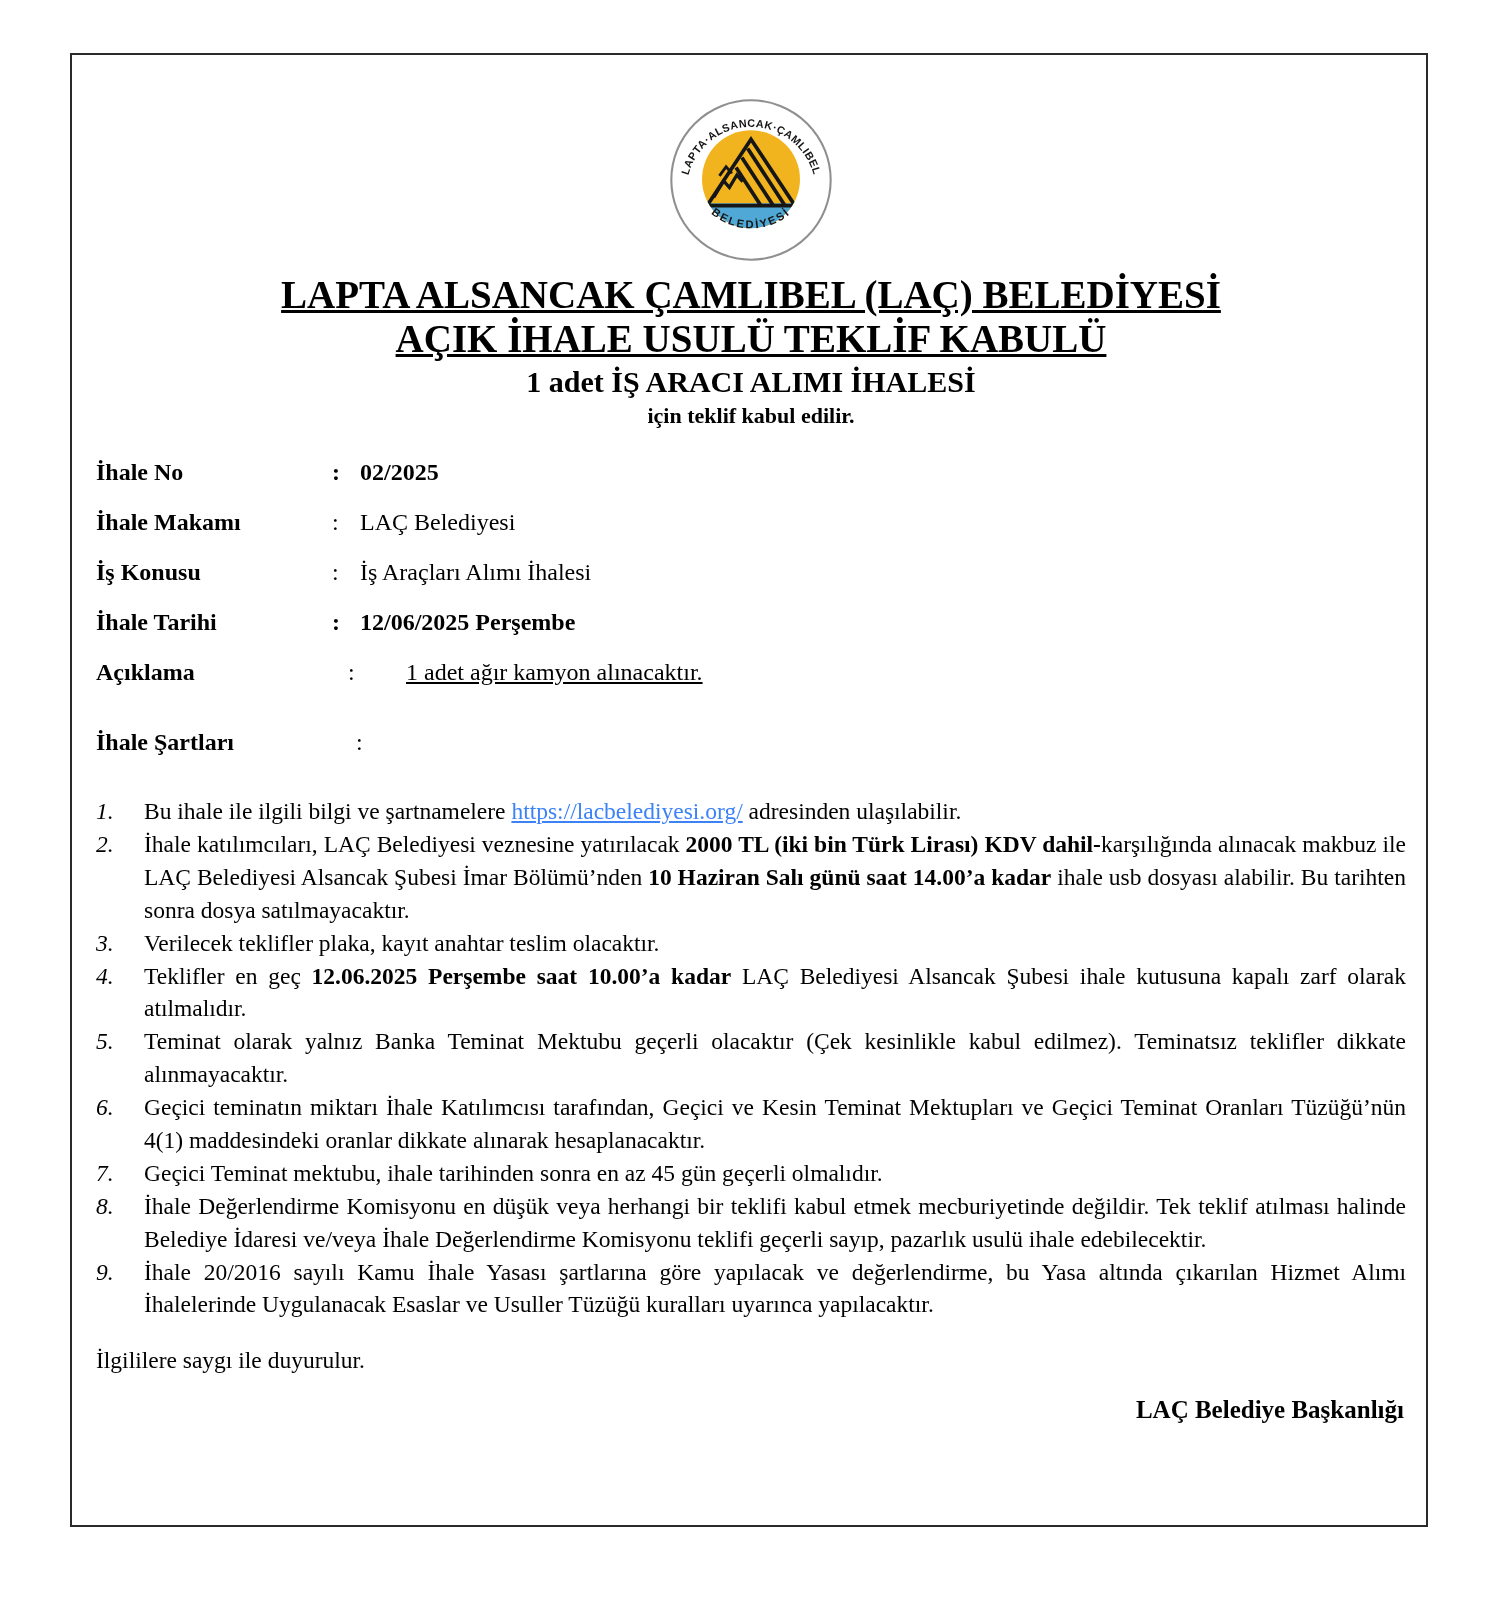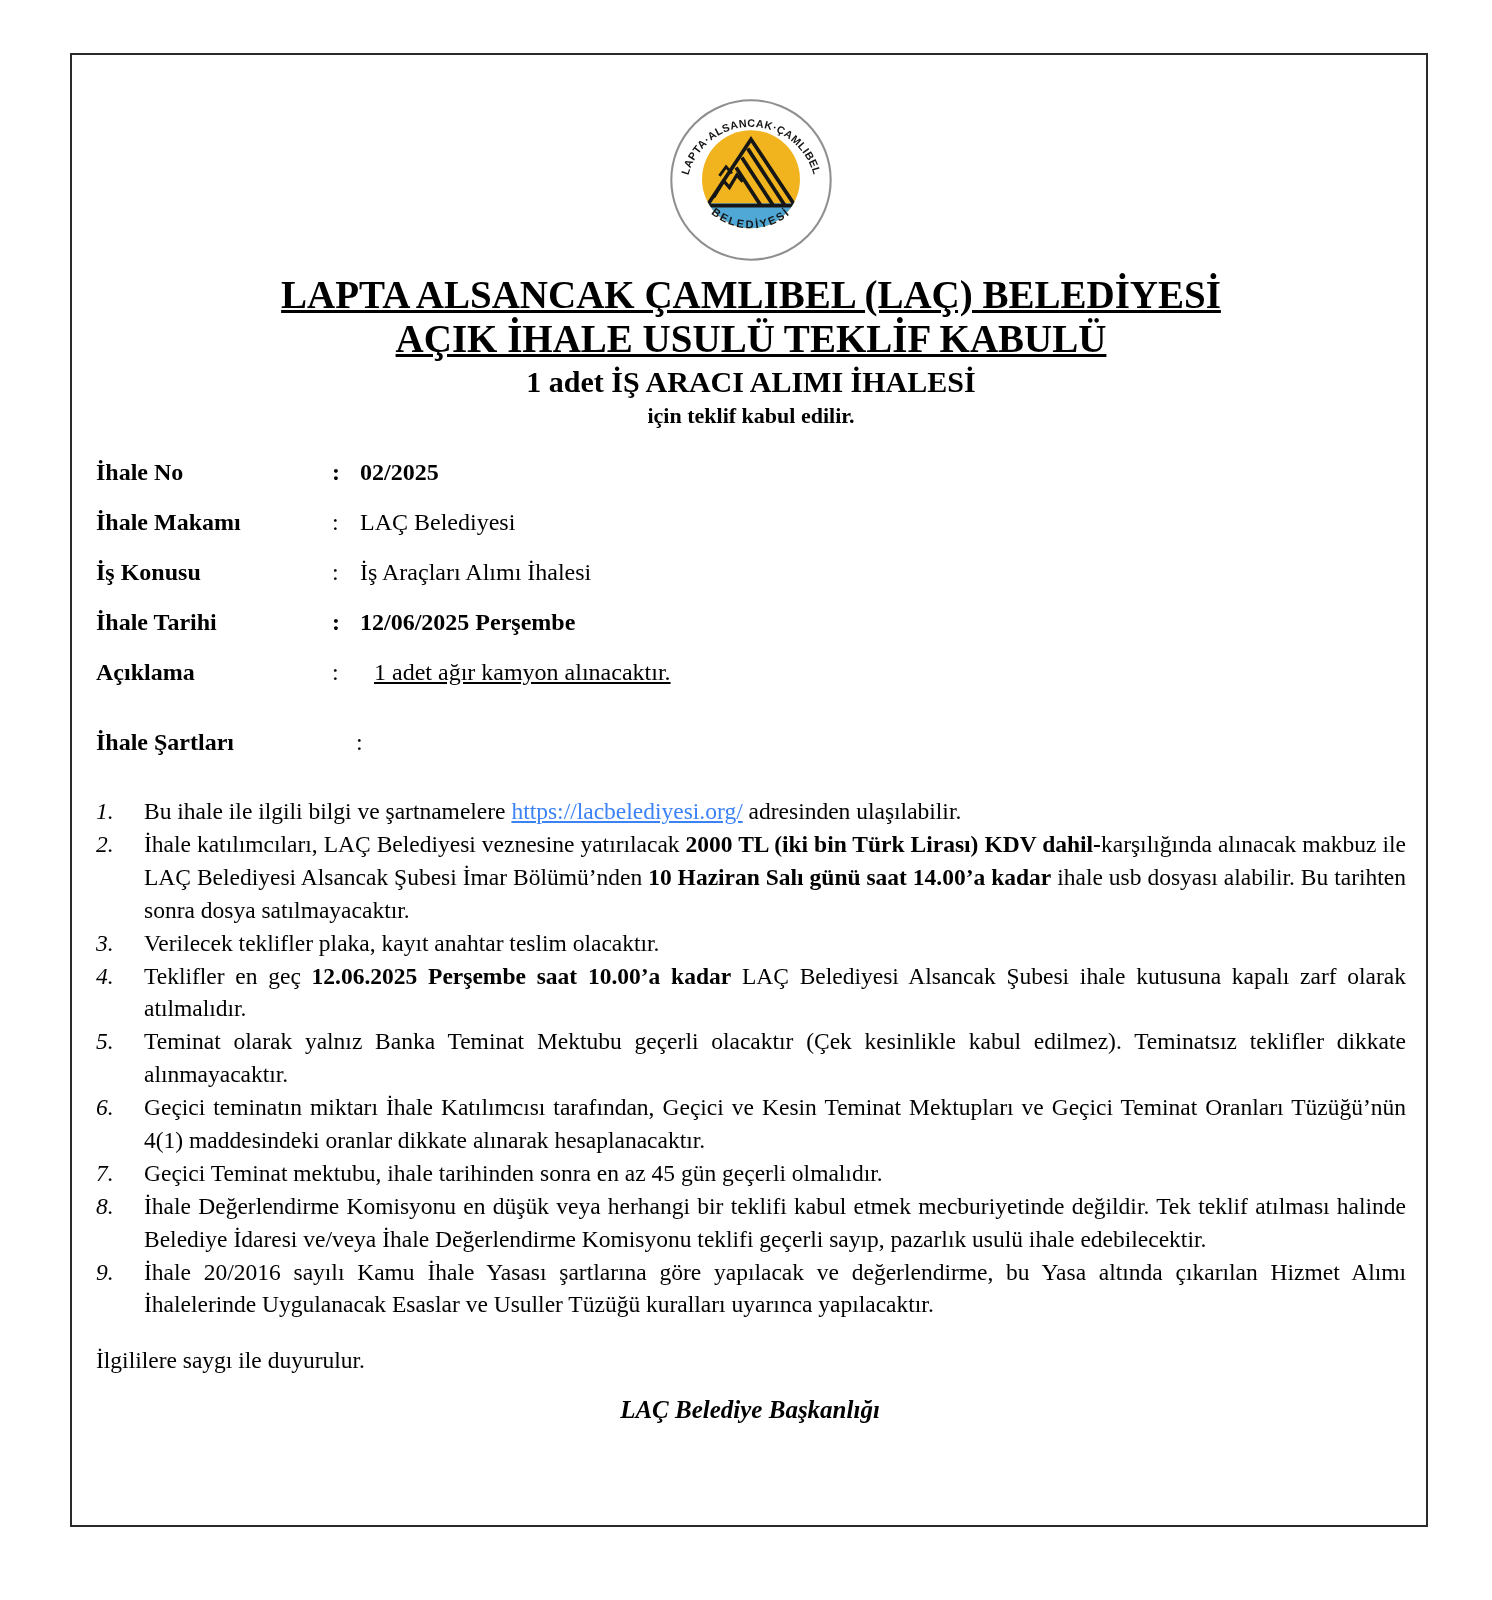--- a/index.html
+++ b/index.html
@@ -34,34 +34,34 @@
   .t3 { font-size: 30px; font-weight: bold; margin-top: 5px; }
   .t4 { font-size: 22px; font-weight: bold; margin-top: 4px; }
   
   .fields { margin-top: 29px; font-size: 24px; line-height: 1.2; }
   .frow { display: flex; margin-bottom: 21px; }
   .frow .lab { width: 236px; font-weight: bold; flex: 0 0 auto; }
   .frow .col { width: 28px; flex: 0 0 auto; }
   .frow .val {}
   .bold { font-weight: bold; }
   .mt12 { margin-top: 12px; }
-  .mt24 { margin-top: 16px; }
+  .mt24 { margin-top: 16px; gap: 16px; }
   .mt42 { margin-top: 42px; gap: 24px; }
   .val.pad { padding-left: 14px; text-decoration: underline; }
   
   .terms { margin-top: 38px; font-size: 23.5px; line-height: 1.4; }
   .term { display: flex; }
   .tnum { width: 48px; font-style: italic; flex: 0 0 auto; }
   .ttext { flex: 1; text-align: justify; }
   a.doclink { color: #3b82f6; text-decoration: underline; cursor: pointer; }
   
   .closing { margin-top: 26px; font-size: 23.5px; }
   .signature {
-    margin-top: 22px; text-align: center;
-    font-size: 25px; font-weight: bold; font-style: italic;
+    margin-top: 22px; text-align: right;
+    font-size: 25px; font-weight: bold; 
     padding-right: 2px;
   }
 </style>
 </head>
 <body>
 
 <div class="page">
 
   <div class="logo-row">
     <svg class="logo" viewBox="0 0 200 200" aria-hidden="true">

